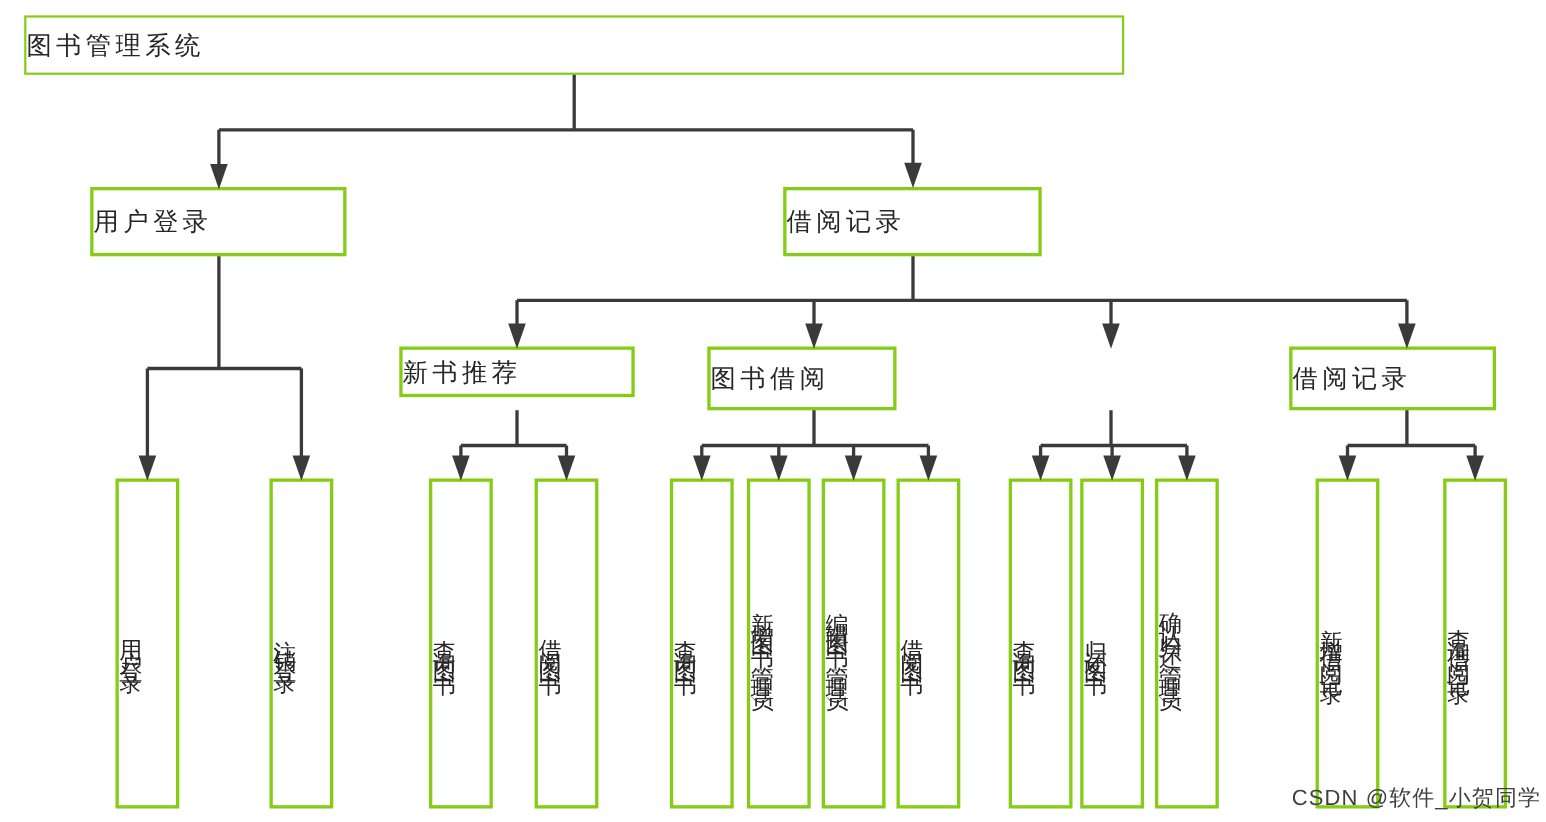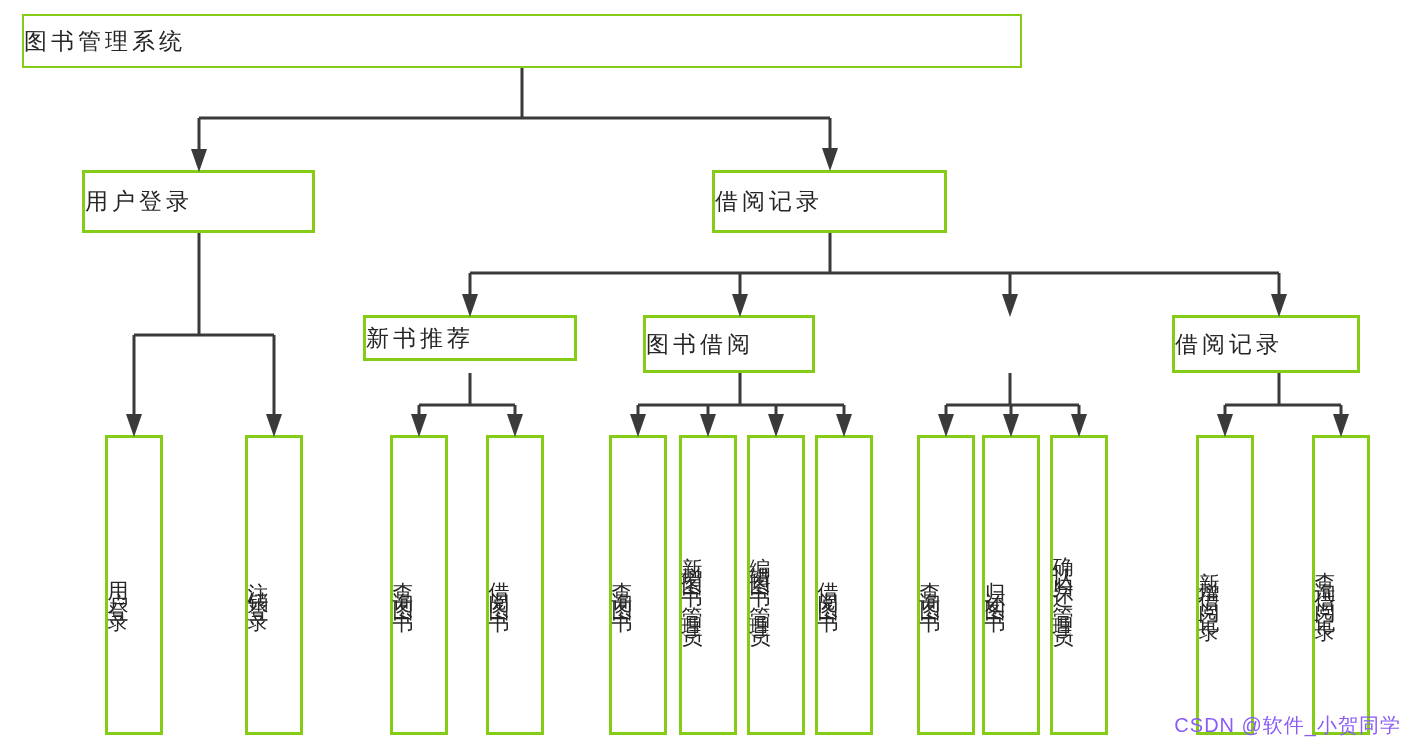--- a/index.html
+++ b/index.html
@@ -41,21 +41,21 @@
     left: 0;
     top: 0;
     pointer-events: none;
   }
   #watermark {
     position: absolute;
     right: 4px;
     bottom: 8px;
     font-size: 20px;
     letter-spacing: 1px;
-    color: #8b5cf6;
+    color: #404040;
     white-space: nowrap;
   }
 </style>
 </head>
 <body>
 
 <div id="canvas">
 
   <div class="node root" style="left:22px; top:14px; width:1000px; height:54px;">
     <span class="hlabel">图书管理系统</span>

